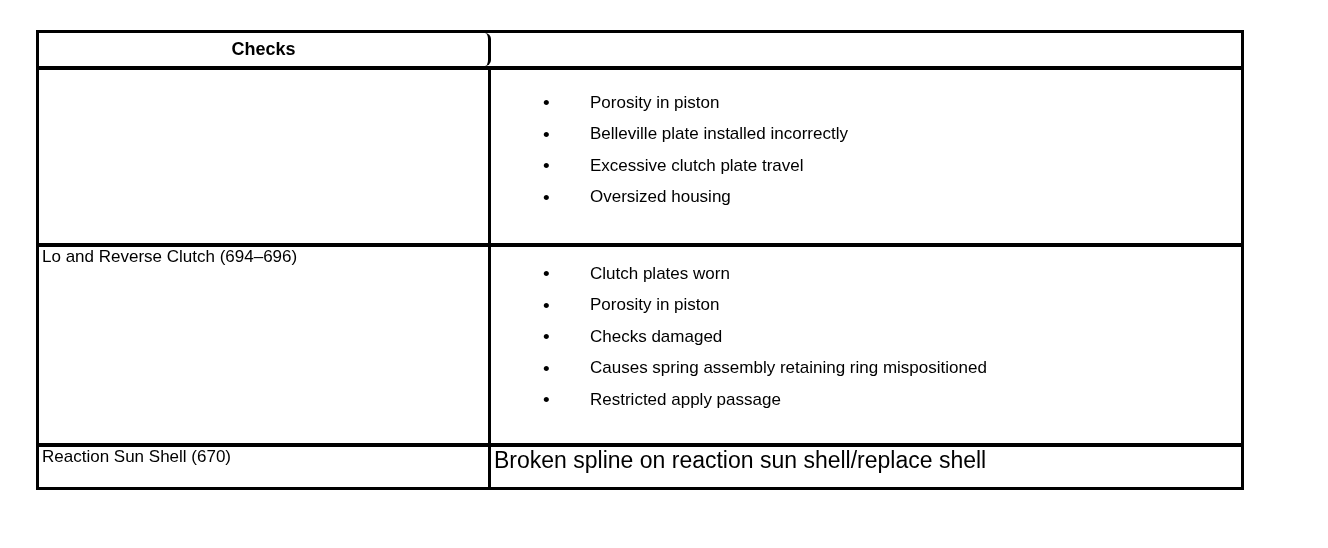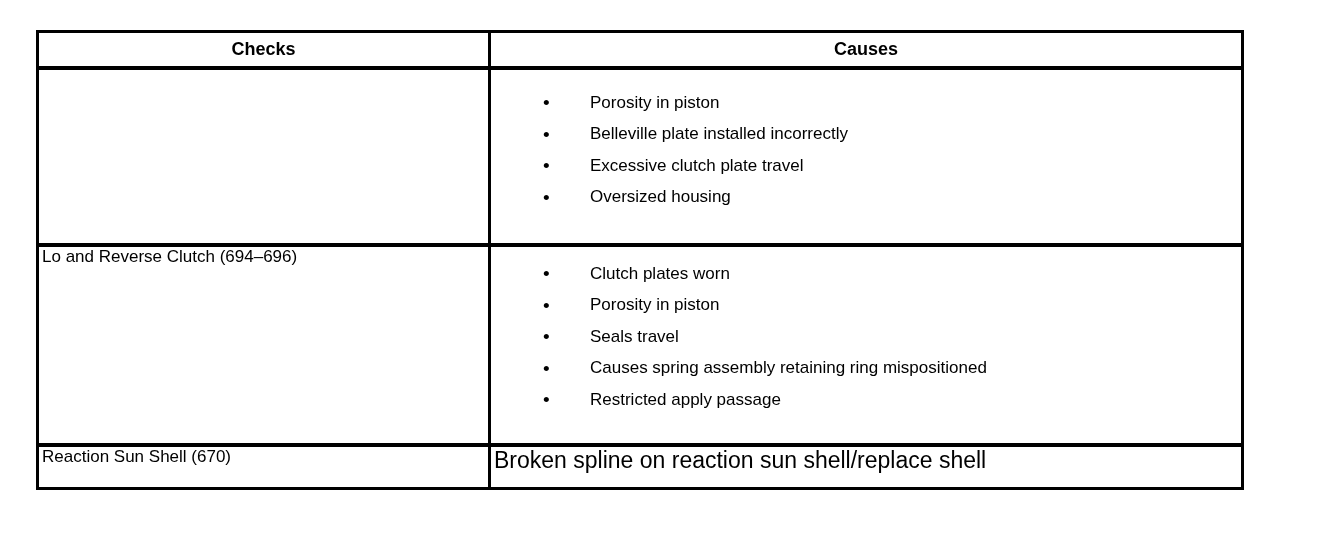--- a/index.html
+++ b/index.html
@@ -53,20 +53,21 @@
   .cell-causes {
     flex: 1 1 auto;
     min-width: 0;
   }
   .head {
     display: flex;
     align-items: center;
     justify-content: center;
     font-size: 18px;
     font-weight: bold;
+    border-radius: 6px;
   }
   .row1 { height: 173px; }
   .row2 { height: 196px; }
   .row3 { height: 40px; }
   .vcenter {
     display: flex;
     align-items: flex-start;
   }
   .checks-text {
     padding-left: 3px;
@@ -105,21 +106,20 @@
 </style>
 </head>
 <body>
 
 <div class="page">
   <div class="tbl">
 
 
     <div class="header-row">
       <div class="cell-checks head">Checks</div>
-      <div class="cell-causes head">Causes</div>
     </div>
 
     <div class="row row1 row-border">
       <div class="cell-checks vcenter">
         <span class="checks-text"></span>
       </div>
       <div class="cell-causes">
         <ul class="blist">
           <li>
             <span class="bullet">•</span>
@@ -150,21 +150,21 @@
           <li>
             <span class="bullet">•</span>
             <span class="ctext">Clutch plates worn</span>
           </li>
           <li>
             <span class="bullet">•</span>
             <span class="ctext">Porosity in piston</span>
           </li>
           <li>
             <span class="bullet">•</span>
-            <span class="ctext">Seals travel</span>
+            <span class="ctext">Checks damaged</span>
           </li>
           <li>
             <span class="bullet">•</span>
             <span class="ctext">Causes spring assembly retaining ring mispositioned</span>
           </li>
           <li>
             <span class="bullet">•</span>
             <span class="ctext">Restricted apply passage</span>
           </li>
         </ul>

